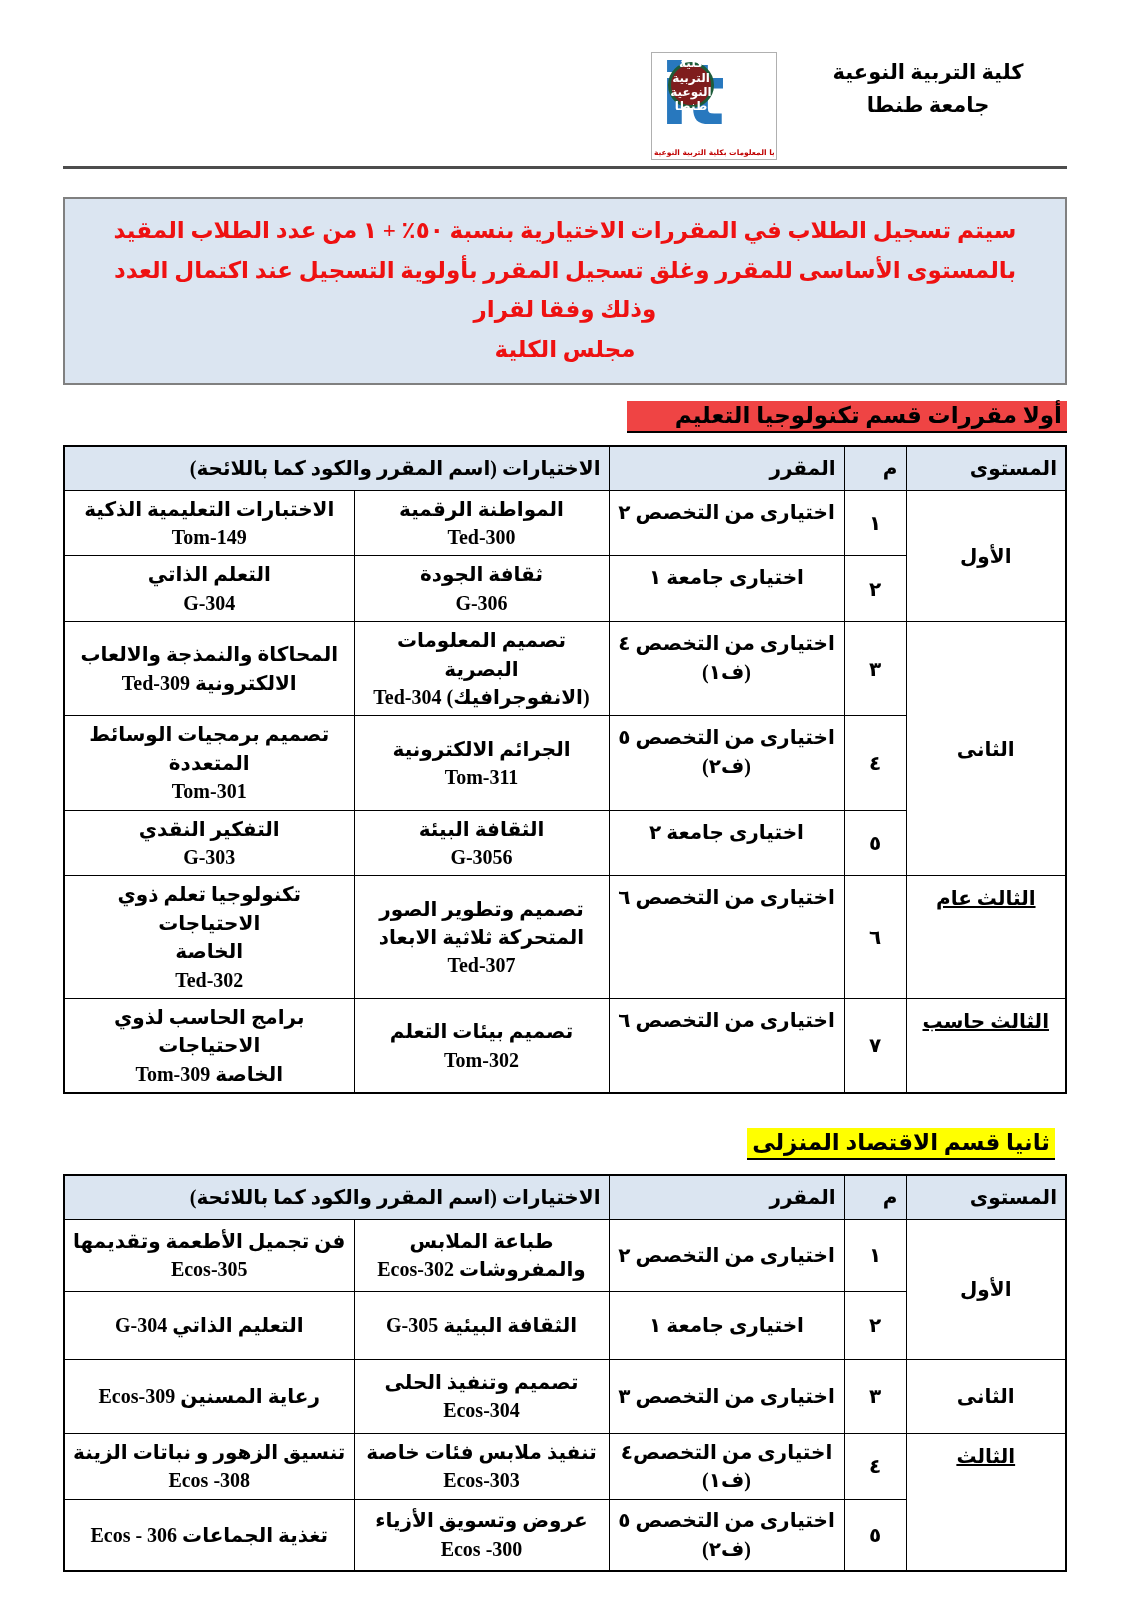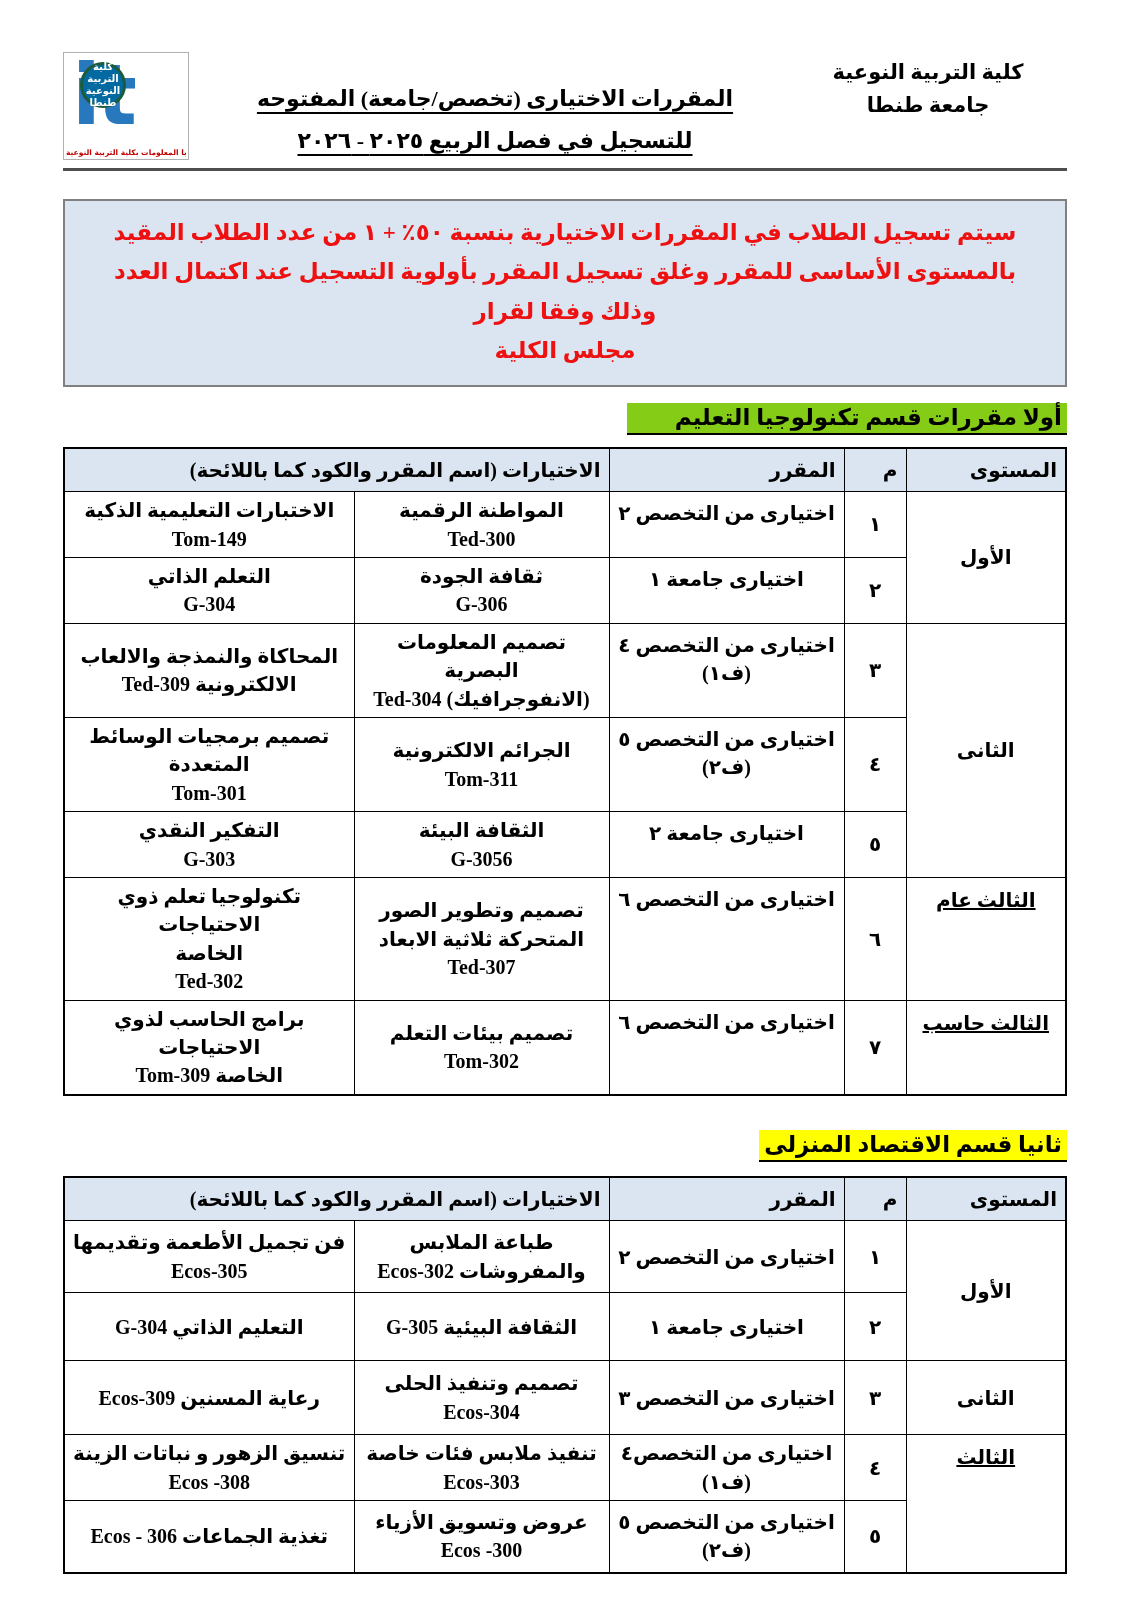--- a/index.html
+++ b/index.html
@@ -19,43 +19,43 @@
   .logo-box {
     width:126px; height:108px; border:1px solid #b0b0b0; position:relative;
     background:#fff; margin-right:12px; flex:0 0 auto; overflow:hidden;
   }
   .logo-it {
     position:absolute; left:8px; top:-4px; font-family:"DejaVu Sans",sans-serif;
     font-size:84px; font-weight:bold; letter-spacing:-4px; line-height:1.1;
   }
   .logo-seal {
     position:absolute; left:16px; top:9px; width:46px; height:46px; border-radius:50%;
-    background:#0369a1; border:3px solid #1d5c3a; color:#fff; display:flex;
+    background:#7f1d1d; border:3px solid #1d5c3a; color:#fff; display:flex;
     align-items:center; justify-content:center; text-align:center;
-    font-size:10px; line-height:1.2; font-family:"DejaVu Sans",sans-serif; padding:3px;
+    font-size:12px; line-height:1.2; font-family:"DejaVu Sans",sans-serif; padding:3px;
   }
   .logo-caption {
     position:absolute; bottom:2px; left:2px; right:2px; text-align:center;
     font-size:7.5px; font-family:"DejaVu Sans",sans-serif; white-space:nowrap; overflow:hidden;
   }
   .header-rule { border-top:3px solid #4d4d4d; margin-top:6px; }
 
   
   .notice {
     margin-top:28px; border:2px solid #808080; padding:12px 18px 14px;
     text-align:center; font-size:23px; line-height:1.72;
   }
 
   
   .section-heading { margin:16px 0 12px; }
   .section-heading .hl {
     display:inline-block; font-size:23px; padding:1px 5px 2px;
     border-bottom:2.5px solid #000;
   }
-  .section-2 .section-heading { margin:34px 0 14px; }
+  .section-2 .section-heading { margin:34px 12px 14px; }
 
   
   table.course-table { width:100%; border-collapse:collapse; table-layout:fixed; }
   table.course-table { border:2px solid #000; }
   .course-table th, .course-table td { border:1.6px solid #000; }
   .col-level { width:160px; } .col-num { width:62px; } .col-course { width:235px; }
   .col-opt1 { width:255px; } .col-opt2 { width:290px; }
   .course-table th { font-size:20px; height:44px; padding:4px 8px; text-align:right; vertical-align:middle; }
   .course-table td { font-size:20px; padding:4px 6px; text-align:center; vertical-align:middle; line-height:1.42; }
   .num-cell, .t1 .course-cell { vertical-align:top; padding-top:7px; }
@@ -80,41 +80,37 @@
 </head>
 <body>
 
 <div class="page">
 
   <header class="doc-header">
     <div class="org-block">
       <div>كلية التربية النوعية</div>
       <div>جامعة طنطا</div>
     </div>
-    <div class="title-block">
-      <div><span class="title-line">المقررات الاختيارى (تخصص/جامعة) المفتوحه</span></div>
-      <div><span class="title-line">للتسجيل في فصل الربيع ٢٠٢٥ - ٢٠٢٦</span></div>
-    </div>
     <div class="logo-box" dir="ltr">
       <div class="logo-it" style="color: rgb(40, 120, 190);">it</div>
       <div class="logo-seal">كلية التربية النوعية طنطا</div>
       <div class="logo-caption" style="color: rgb(192, 0, 0);">وحدة تكنولوجيا المعلومات بكلية التربية النوعية</div>
     </div>
   </header>
   <div class="header-rule"></div>
 
   <div class="notice" style="background: rgb(219, 229, 241); color: rgb(238, 17, 17);">
     <div>سيتم تسجيل الطلاب في المقررات الاختيارية بنسبة ٥٠٪ + ١ من عدد الطلاب المقيد</div>
     <div>بالمستوى الأساسى للمقرر وغلق تسجيل المقرر بأولوية التسجيل عند اكتمال العدد وذلك وفقا لقرار</div>
     <div>مجلس الكلية</div>
   </div>
 
   <section class="section-1">
     <div class="section-heading">
-      <span class="hl" style="background: #84cc16; padding-left: 48px;">أولا مقررات قسم تكنولوجيا التعليم</span>
+      <span class="hl" style="background: #ef4444; padding-left: 48px;">أولا مقررات قسم تكنولوجيا التعليم</span>
     </div>
     <table class="course-table t1">
       <colgroup>
           <col class="col-level">
           <col class="col-num">
           <col class="col-course">
           <col class="col-opt1">
           <col class="col-opt2">
         </colgroup>
     <thead>

